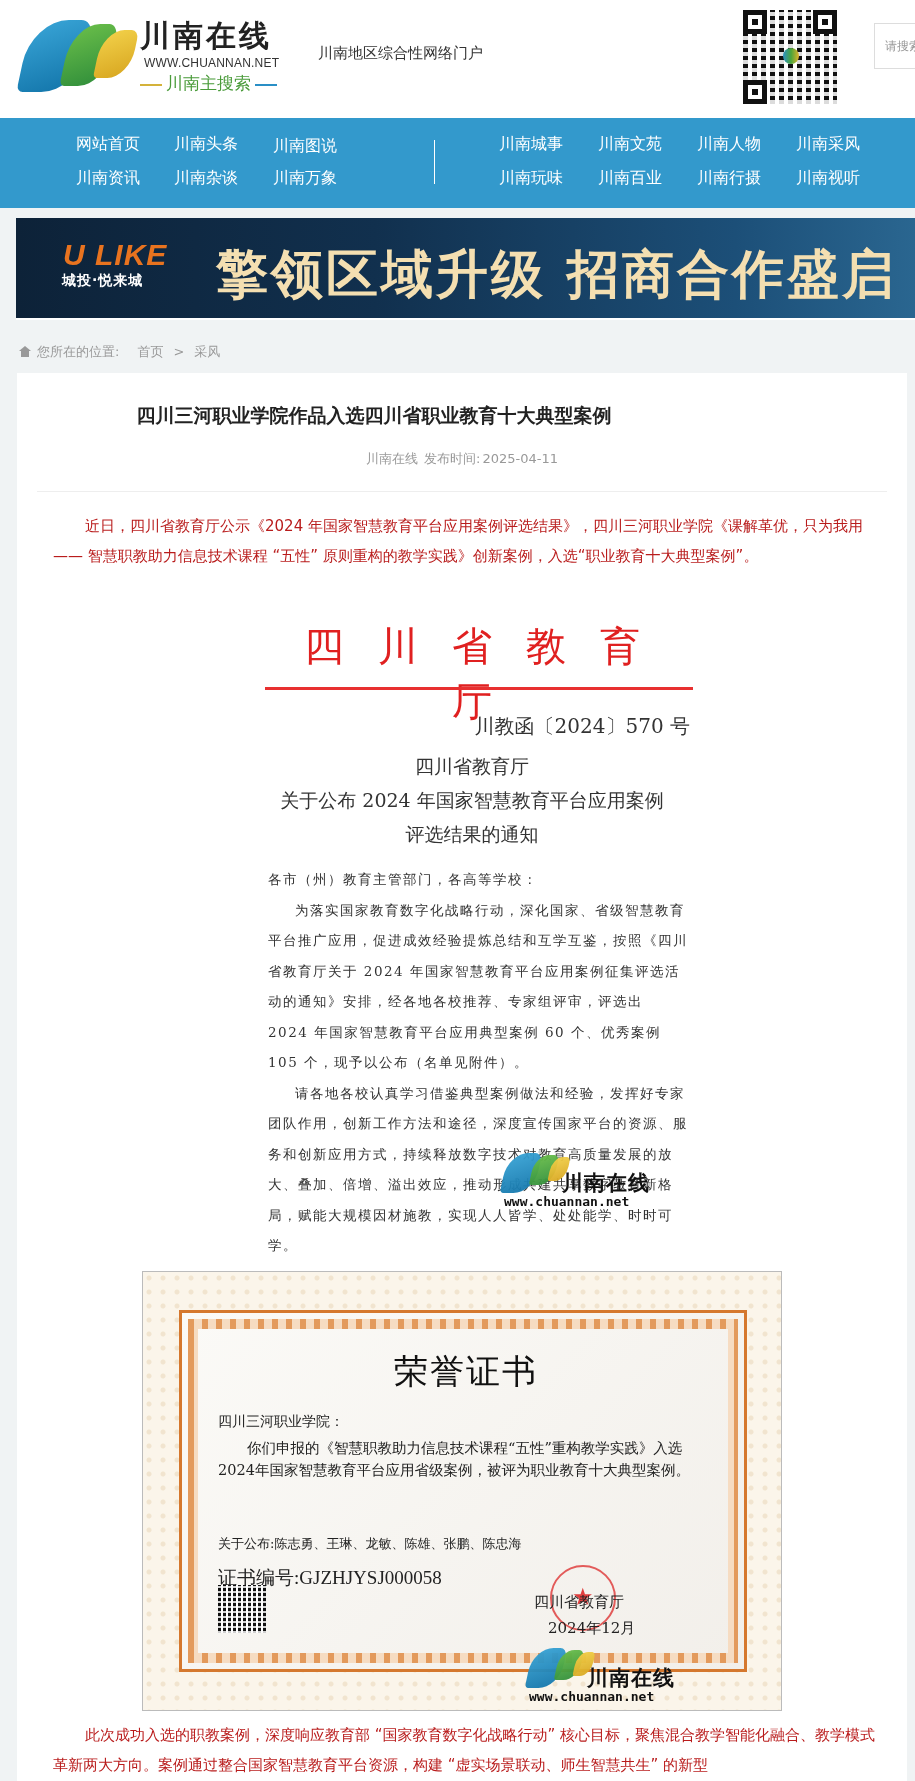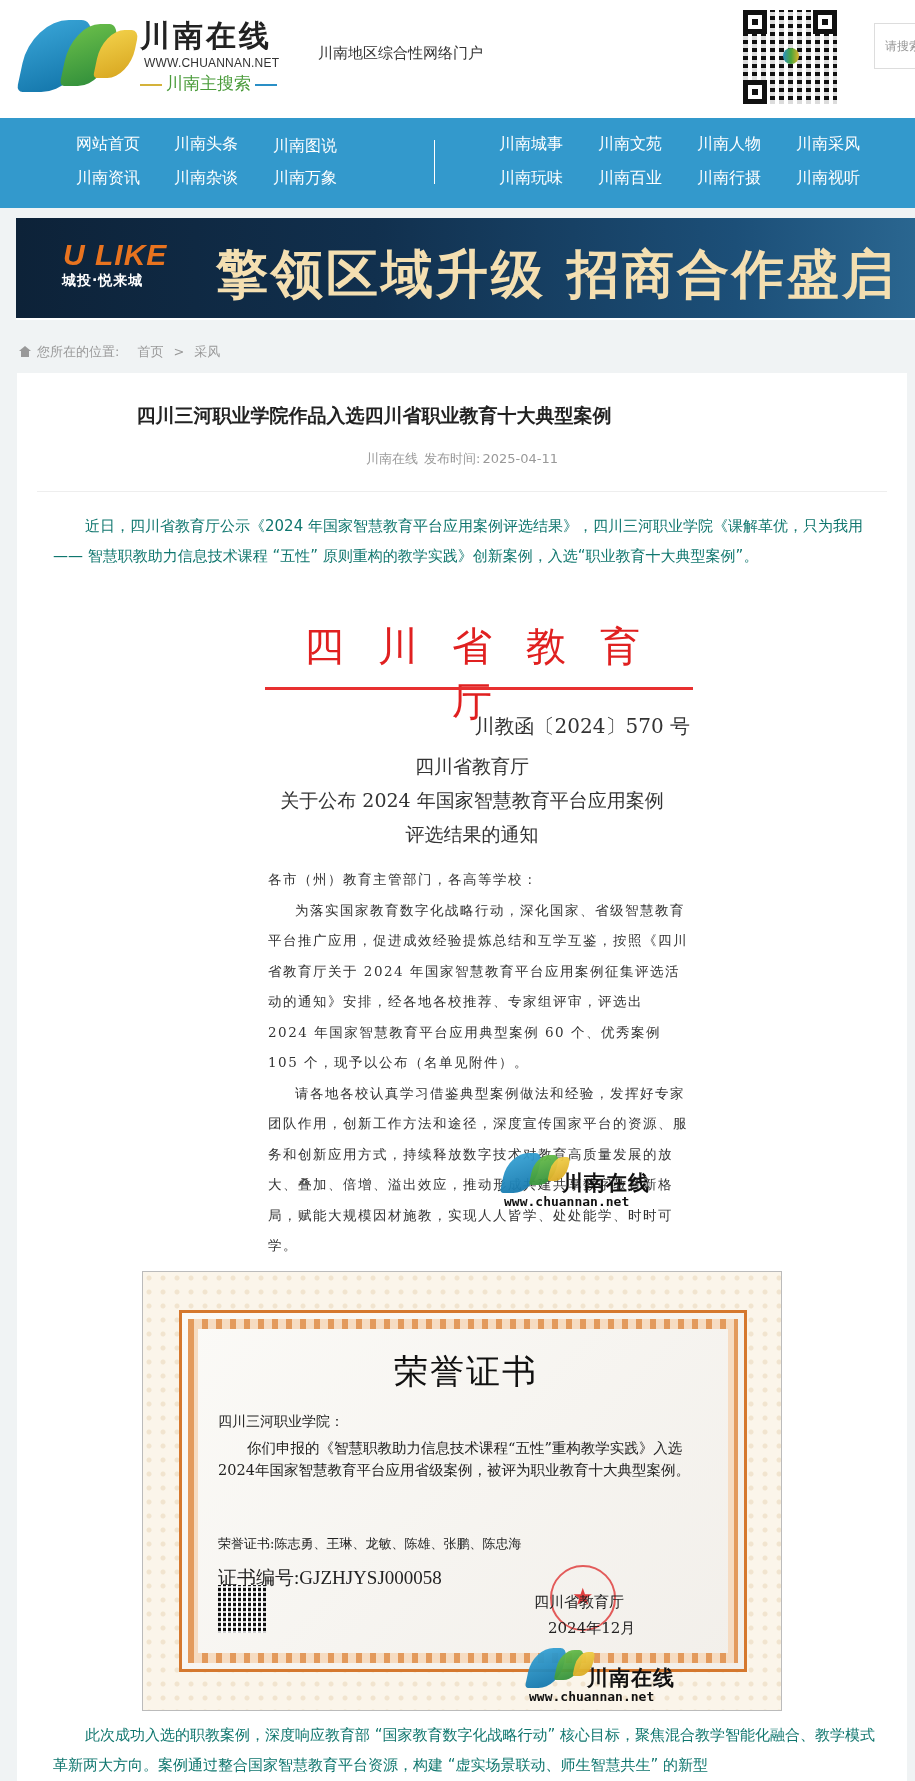--- a/index.html
+++ b/index.html
@@ -49,21 +49,21 @@
   .home-icon { display: inline-block; width: 12px; height: 11px; position: relative; vertical-align: -1px; margin-right: 2px; }
   .home-icon::before { content: ""; position: absolute; left: 0; top: 0; width: 0; height: 0; border-left: 6px solid transparent; border-right: 6px solid transparent; border-bottom: 5px solid #999; }
   .home-icon::after { content: ""; position: absolute; left: 2px; top: 5px; width: 8px; height: 6px; background: #999; }
 
   
   .card { position: absolute; left: 17px; top: 373px; width: 890px; height: 1420px; background: #fff; }
   .article-title { position: absolute; left: 0; width: 714px; top: 30px; text-align: center; font-size: 19px; font-weight: bold; color: #222; }
   .article-meta { position: absolute; left: 0; width: 890px; top: 77px; text-align: center; font-size: 13px; color: #999; }
   .meta-sep { margin: 0 2px; }
   .article-rule { position: absolute; left: 20px; top: 118px; width: 850px; height: 1px; background: #eee; }
-  .para { position: absolute; left: 36px; width: 830px; font-size: 15px; line-height: 30px; color: #0f766e; text-indent: 32px; }
+  .para { position: absolute; left: 36px; width: 830px; font-size: 15px; line-height: 30px; color: #b91c1c; text-indent: 32px; }
   .para1 { top: 138px; }
   .para2 { top: 1347px; }
 
   
   .doc { position: absolute; left: 225px; top: 240px; width: 460px; height: 620px; background: #fff; font-family: "DejaVu Serif", "Liberation Serif", serif; }
   .doc-header { position: absolute; left: 0; top: 0; width: 460px; text-align: center; font-size: 40px; color: #e02020; letter-spacing: 34px; padding-left: 34px; top: 6px; }
   .doc-redline { position: absolute; left: 23px; top: 74px; width: 428px; height: 3px; background: #e83030; }
   .doc-number { position: absolute; right: 12px; top: 100px; font-size: 20px; color: #333; }
   .doc-title { position: absolute; left: 0; width: 460px; text-align: center; font-size: 19px; line-height: 34px; color: #333; top: 136px; }
   .doc-body { position: absolute; left: 26px; width: 420px; font-size: 13.5px; line-height: 30.5px; color: #333; letter-spacing: 1.5px; top: 251px; }
@@ -181,21 +181,21 @@
       <div class="wm-url">www.chuannan.net</div>
     </div>
   </div>
 
   <div class="cert">
     <div class="cert-frame">
       <div class="cert-border"></div>
       <div class="cert-title">荣誉证书</div>
       <div class="cert-to">四川三河职业学院：</div>
       <div class="cert-body">你们申报的《智慧职教助力信息技术课程“五性”重构教学实践》入选2024年国家智慧教育平台应用省级案例，被评为职业教育十大典型案例。</div>
-      <div class="cert-people">荣誉证书:陈志勇、王琳、龙敏、陈雄、张鹏、陈忠海</div>
+      <div class="cert-people">关于公布:陈志勇、王琳、龙敏、陈雄、张鹏、陈忠海</div>
       <div class="cert-no">证书编号:GJZHJYSJ000058</div>
       <div class="cert-qr"></div>
       <div class="cert-seal"></div>
       <div class="cert-issuer">四川省教育厅</div>
       <div class="cert-date">2024年12月</div>
     </div>
     <div class="wm" style="left:386px;top:372px">
       <div class="wm-wing w1"></div>
       <div class="wm-wing w2"></div>
       <div class="wm-wing w3"></div>

